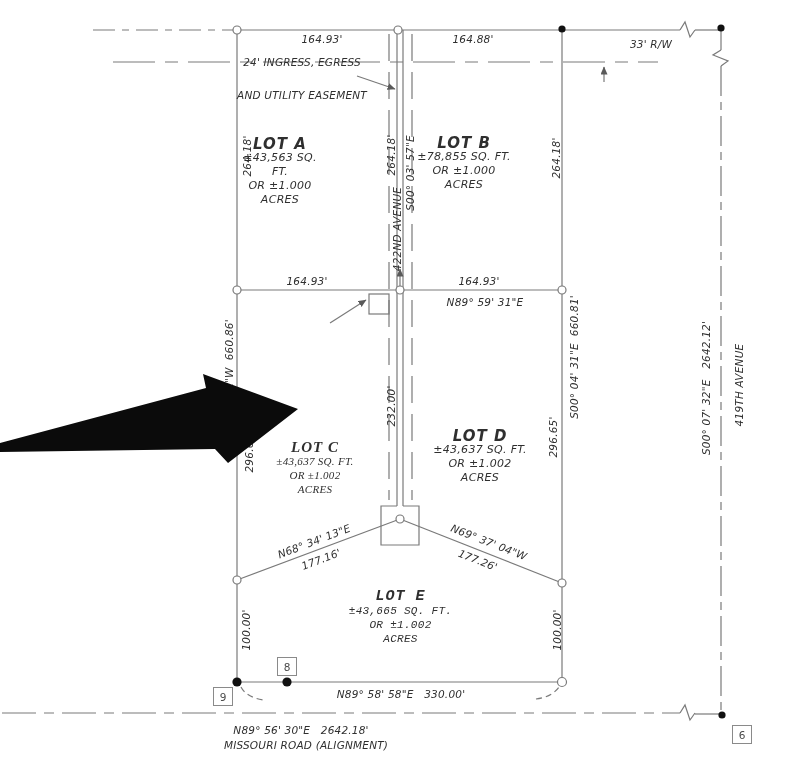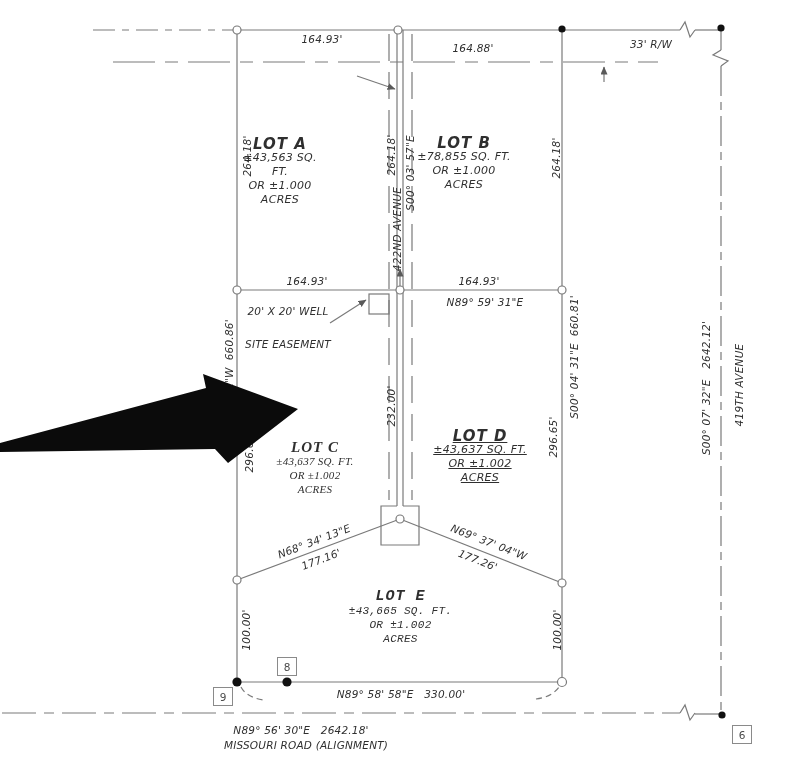--- a/index.html
+++ b/index.html
@@ -96,23 +96,27 @@
     <g fill="#111111" stroke="none">
       <circle cx="562" cy="29" r="3.6"></circle>
       <circle cx="721" cy="28" r="3.6"></circle>
       <circle cx="237" cy="682" r="4.6"></circle>
       <circle cx="287" cy="682" r="4.6"></circle>
       <circle cx="722" cy="715" r="3.6"></circle>
     </g>
   </svg>
 
   <div class="t" style="left:322px;top:39px;">164.93'</div>
-  <div class="t" style="left:473px;top:39px;margin-top:9px;">164.88'</div>
+  <div class="t" style="left:473px;top:39px;">164.88'</div>
   <div class="t" style="left:603px;top:44px;margin-left:48px;">33' R/W</div>
 
+  <div class="t note" style="left:302px;top:79px;">
+    <div>24' INGRESS, EGRESS</div>
+    <div>AND UTILITY EASEMENT</div>
+  </div>
 
   <div class="t rot" style="left:247px;top:156px;">264.18'</div>
   <div class="t rot" style="left:391px;top:155px;">264.18'</div>
   <div class="t rot" style="left:410px;top:173px;">S00° 03' 57"E</div>
   <div class="t rot" style="left:397px;top:229px;">422ND AVENUE</div>
   <div class="t rot" style="left:556px;top:158px;">264.18'</div>
 
   <div class="lot" style="left:220px;top:137px;width:120px;">
     <div class="nm">LOT A</div>
     <div>±43,563 SQ.</div>
@@ -125,39 +129,35 @@
     <div class="nm">LOT B</div>
     <div>±78,855 SQ. FT.</div>
     <div>OR ±1.000</div>
     <div>ACRES</div>
   </div>
 
   <div class="t" style="left:307px;top:281px;">164.93'</div>
   <div class="t" style="left:479px;top:281px;">164.93'</div>
   <div class="t" style="left:485px;top:302px;">N89° 59' 31"E</div>
 
-  <div class="t note" style="left:288px;top:328px;">
-    <div>20' X 20' WELL</div>
-    <div>SITE EASEMENT</div>
-  </div>
 
   <div class="t rot" style="left:229px;top:383px;">S00° 03' 22"W  660.86'</div>
   <div class="t rot" style="left:249px;top:452px;">296.68'</div>
   <div class="t rot" style="left:574px;top:357px;">S00° 04' 31"E  660.81'</div>
   <div class="t rot" style="left:553px;top:437px;">296.65'</div>
   <div class="t rot" style="left:391px;top:406px;">232.00'</div>
 
   <div class="lot" style="left:235px;top:440px;width:160px;font-family:Liberation Serif, serif;">
     <div class="nm">LOT C</div>
     <div>±43,637 SQ. FT.</div>
     <div>OR ±1.002</div>
     <div>ACRES</div>
   </div>
 
-  <div class="lot" style="left:400px;top:429px;width:160px;text-decoration:underline;">
+  <div class="lot" style="left:400px;top:429px;width:160px;">
     <div class="nm">LOT D</div>
     <div>±43,637 SQ. FT.</div>
     <div>OR ±1.002</div>
     <div>ACRES</div>
   </div>
 
   <div class="t rl" style="left:314px;top:541px;">N68° 34' 13"E</div>
   <div class="t rl" style="left:321px;top:559px;">177.16'</div>
   <div class="t rr" style="left:489px;top:542px;">N69° 37' 04"W</div>
   <div class="t rr" style="left:478px;top:560px;">177.26'</div>

